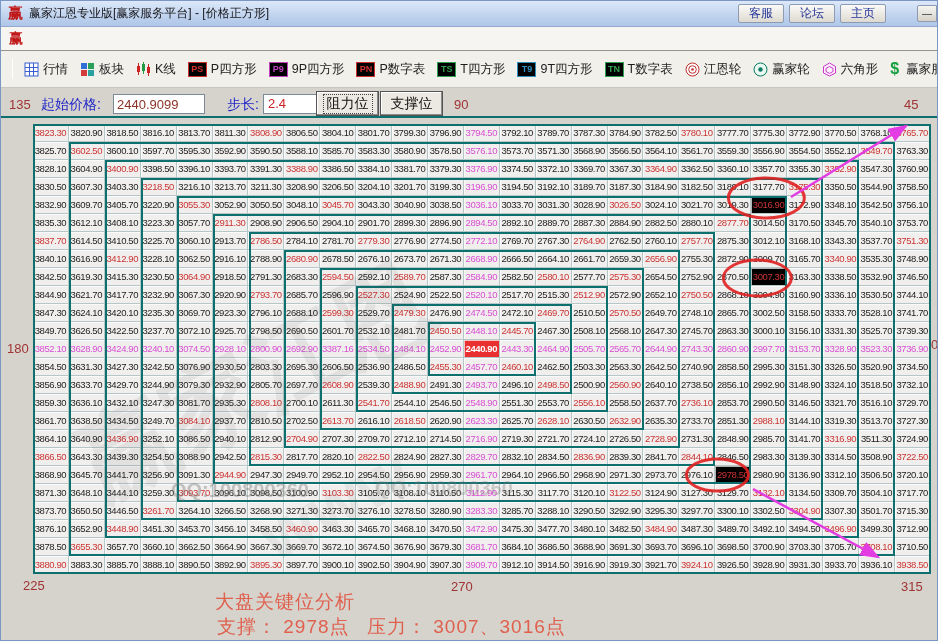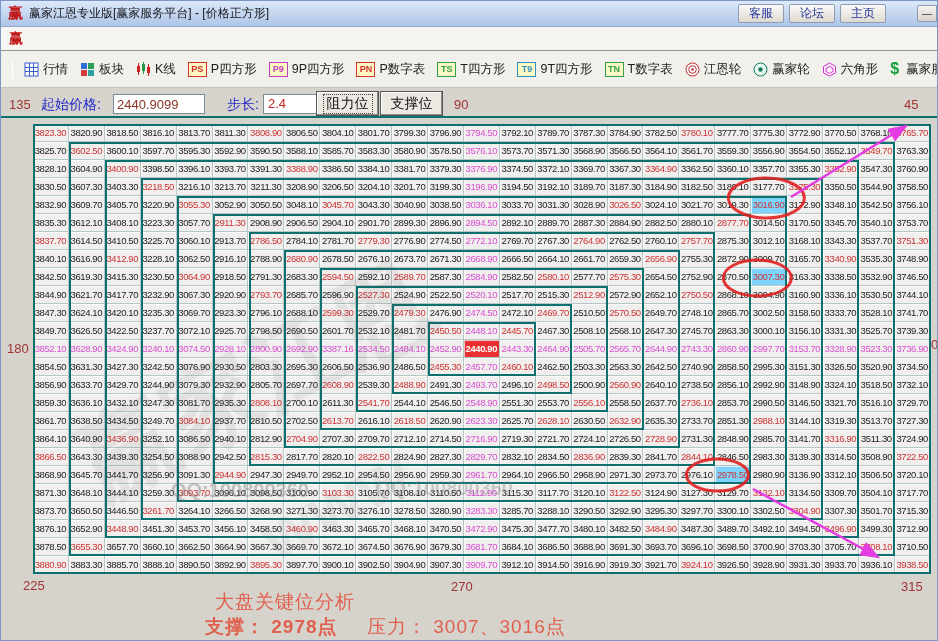--- a/index.html
+++ b/index.html
@@ -14,42 +14,42 @@
   .minbtn{width:20px;height:17px;margin:0 0 0 26px;background:linear-gradient(180deg,#f6f5f2,#d6d2c9);border:1px solid #8d9cb2;border-radius:2px 0 0 2px;font-size:10px;line-height:13px;padding:0;color:#333;}
   
   .menubar{position:absolute;left:0;top:26px;width:100%;height:24px;background:#f6f5f1;border-bottom:1px solid #95938b;display:flex;align-items:center;box-sizing:border-box;}
   .mlogo{color:#c01818;font-weight:bold;font-size:14px;margin:0 8px 0 8px;}
   .mitem{font-size:13px;color:#111;padding:0 11px;cursor:default;}
   
   .toolbar{position:absolute;left:0;top:50px;width:100%;height:37px;background:#f2f0eb;border-bottom:1px solid #c8c5bd;display:flex;align-items:center;box-sizing:border-box;padding-left:6px;}
   .tsep{width:1px;height:20px;background:#b9b6ae;margin:0 5px;border-right:1px solid #fff;}
   .tool{display:flex;align-items:center;margin:0 6px;cursor:default;}
   .tool .lbl{font-size:12.5px;color:#1d1d1d;margin-left:4px;white-space:nowrap;}
-  .badge{display:inline-block;width:17px;height:13px;line-height:13px;text-align:center;font-size:9px;font-weight:bold;background:#fef9c3;border:1px solid;}
+  .badge{display:inline-block;width:17px;height:13px;line-height:13px;text-align:center;font-size:9px;font-weight:bold;background:#000000;border:1px solid;}
   .icon{display:inline-flex;width:15px;height:15px;align-items:center;justify-content:center;}
   .dollar{color:#18a040;font-weight:bold;font-size:16px;width:12px;}
   
   .ctrl-label{position:absolute;font-size:14px;color:#2026c8;}
   .angle{position:absolute;font-size:13px;color:#a03333;}
   .startbox{position:absolute;left:112px;top:93px;width:92px;height:20px;border:1px solid #7b8a97;background:#fff;box-sizing:border-box;font-size:13px;color:#8a3326;padding:0 3px;font-family:"Liberation Sans","DejaVu Sans",sans-serif;}
   .combo{position:absolute;left:262px;top:93px;width:74px;height:20px;border:1px solid #7b8a97;background:#fff;box-sizing:border-box;display:flex;}
   .combo .val{flex:1;font-size:13px;color:#cc2222;line-height:18px;padding-left:4px;}
   .combo .arrow{width:17px;background:linear-gradient(180deg,#f4f2ee,#d8d4cc);border-left:1px solid #9aa2aa;font-size:8px;line-height:18px;text-align:center;color:#222;}
   .pushbtn{position:absolute;top:90px;width:63px;height:25px;background:#ece9e2;border:1px solid #555;box-shadow:inset -1px -1px 0 #8a8a8a, inset 1px 1px 0 #ffffff;font-size:14px;color:#111;padding:0;box-sizing:border-box;}
   .pushbtn .inner{display:inline-block;padding:0 3px;}
   .pushbtn.focus .inner{border:1px dotted #444;}
   .mtitle{position:absolute;left:512px;top:92px;font-size:18px;letter-spacing:2px;color:#e0604e;}
   .toprule{position:absolute;left:0;top:115px;width:100%;height:2px;background:#0e6f6f;}
   
   .gridwrap{position:absolute;left:32px;top:123px;width:898px;height:450px;background:#f0efed;}
   .cells{position:absolute;left:0;top:0;display:grid;grid-template-columns:repeat(25,35.92px);grid-auto-rows:18px;}
   .cell{width:35.92px;height:18px;line-height:18px;text-align:center;font-size:9.5px;letter-spacing:-0.4px;color:#1c1c1c;overflow:hidden;white-space:nowrap;border-right:1px solid #b5c7c7;border-bottom:1px solid #b5c7c7;box-sizing:border-box;background:#f0efed;box-shadow:inset 1px 1px 0 rgba(255,255,255,0.7);}
   .cell.red{color:#cb3434;}
   .cell.mag{color:#d94fd4;}
-  .cell.hl{background:#7dd3fc;}
+  .cell.hl{background:#000000;}
   .cell.ctr{background:#e93030;color:#fff;font-weight:bold;}
   .ring{position:absolute;border:2px solid #0e6f6f;box-sizing:border-box;pointer-events:none;}
   
   .annsvg{position:absolute;left:0;top:0;pointer-events:none;}
   .footer{position:absolute;font-size:19px;letter-spacing:1px;color:#e0604e;}
   .wm{position:absolute;pointer-events:none;white-space:nowrap;font-weight:bold;transform-origin:left top;}
 </style>
 </head>
 <body>
 
@@ -821,21 +821,21 @@
       </div>
   </div>
 
   <span class="angle" style="left:6px;top:340px;">180</span>
   <span class="angle" style="left:930px;top:336px;">0</span>
   <span class="angle" style="left:22px;top:577px;">225</span>
   <span class="angle" style="left:450px;top:578px;">270</span>
   <span class="angle" style="left:900px;top:578px;">315</span>
 
   <div class="footer" style="left:214px;top:588px;">大盘关键位分析</div>
-  <div class="footer" style="left:204px;top:613px;font-weight:bold;">支撑： 2978点</div>
+  <div class="footer" style="left:216px;top:613px;">支撑： 2978点</div>
   <div class="footer" style="left:366px;top:613px;">压力： 3007、3016点</div>
 
   <div id="wms">
       <div class="wm" style="left: 55px; top: 415px; font-size: 96px; color: rgba(70, 70, 70, 0.08); transform: rotate(-28deg);">赢家江恩</div>
       <div class="wm" style="left: 245px; top: 505px; font-size: 68px; color: rgba(70, 70, 70, 0.07); transform: rotate(-28deg);">www</div>
       <div class="wm" style="left: 170px; top: 478px; font-size: 20px; color: rgba(120, 120, 120, 0.4); transform: rotate(0deg);">QQ:100800360</div>
       <div class="wm" style="left: 374px; top: 476px; font-size: 20px; color: rgba(120, 120, 120, 0.32); transform: rotate(0deg);">QQ:100800360</div>
     </div>
   <svg class="annsvg" id="ann" width="938" height="641">
       <defs>

